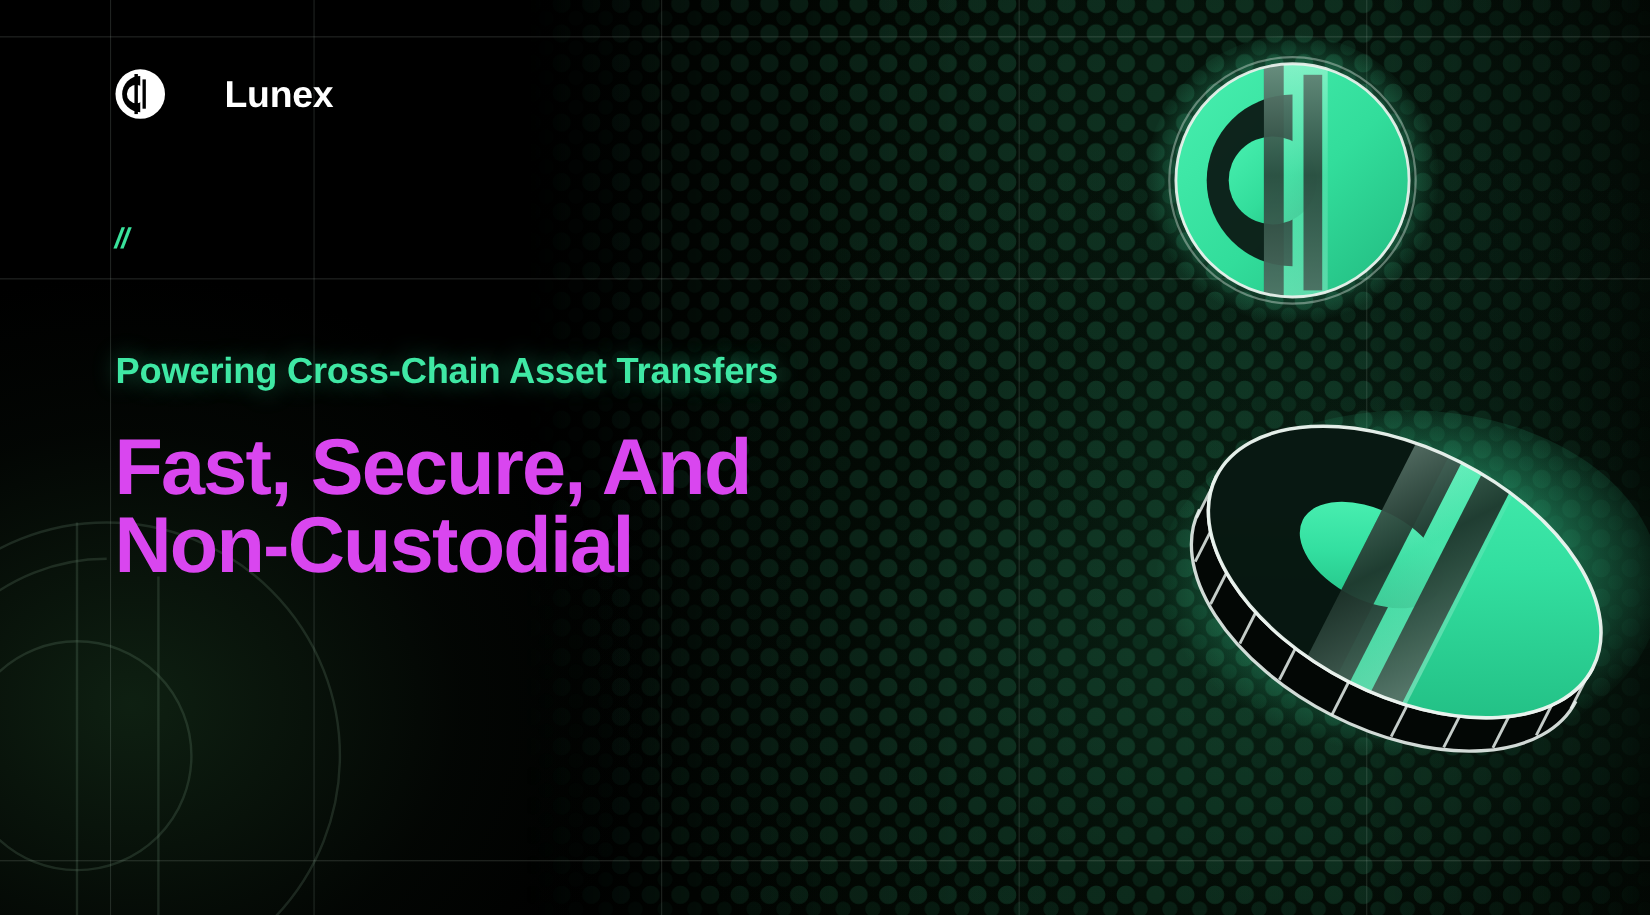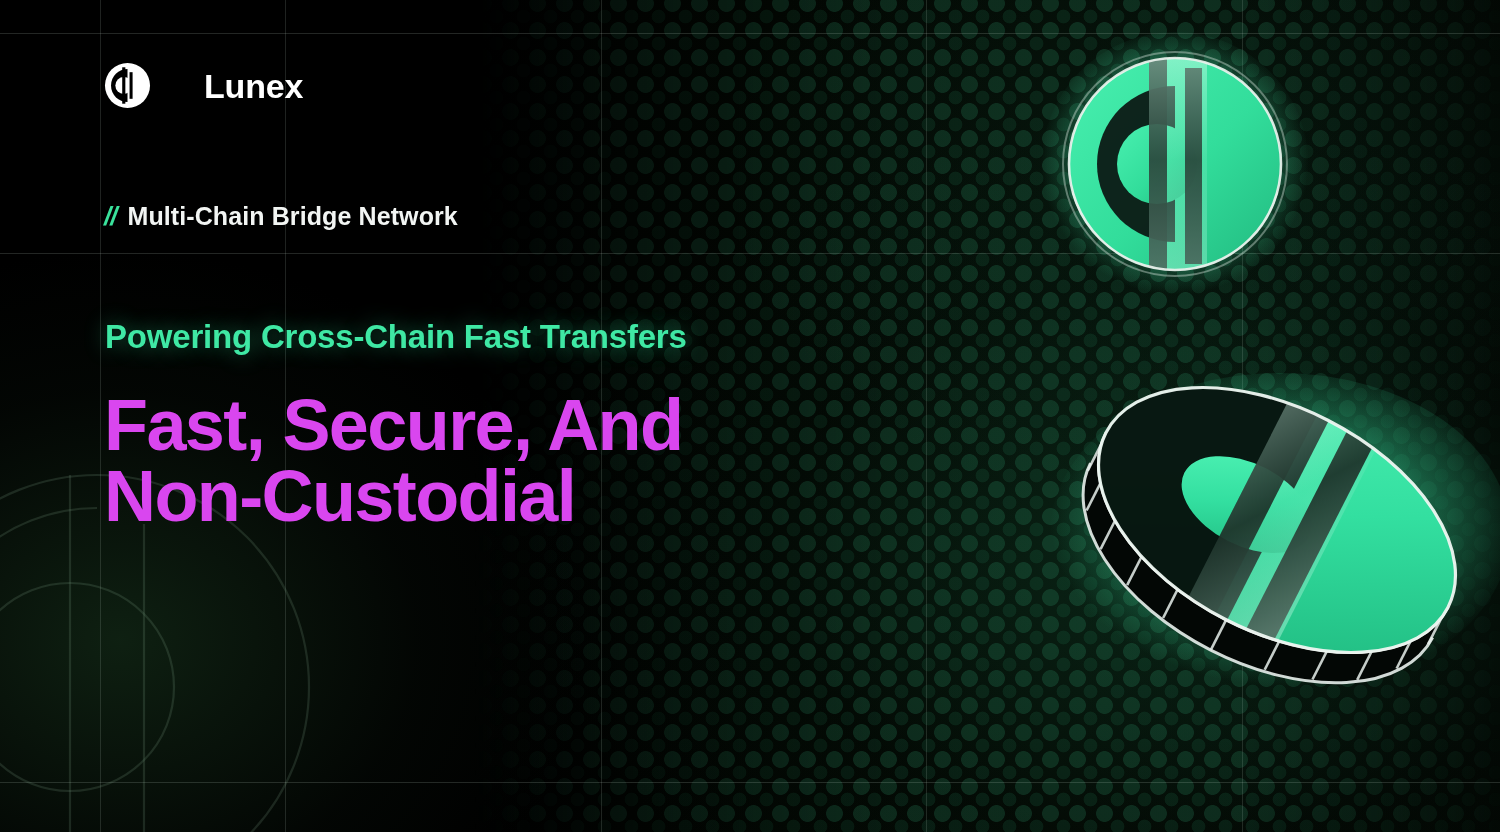--- a/index.html
+++ b/index.html
@@ -134,24 +134,23 @@
         <path d="M24 7.2 A16.8 16.8 0 1 0 24 40.8 Z" fill="#000000"></path>
         <circle cx="20.2" cy="24" r="8.6" fill="#ffffff"></circle>
         <rect x="18.6" y="5.4" width="3.2" height="37.2" fill="#000000"></rect>
         <rect x="26.1" y="10.4" width="3.1" height="27.2" fill="#000000"></rect>
       </svg>
       <div class="brand-name">Lunex</div>
     </div>
 
     <div class="eyebrow">
       <span class="eyebrow-slashes">//</span>
-      <span class="eyebrow-text">Multi-Chain Bridge Network</span>
     </div>
 
-    <div class="kicker">Powering Cross-Chain Fast Transfers</div>
+    <div class="kicker">Powering Cross-Chain Asset Transfers</div>
 
     <div class="headline">Fast, Secure, And
 Non-Custodial</div>
   </div>
 
   <div class="coin-small">
     <svg viewBox="0 0 246 252">
       <defs>
         <clipPath id="cFace">
             <circle cx="118" cy="118" r="106"></circle>

